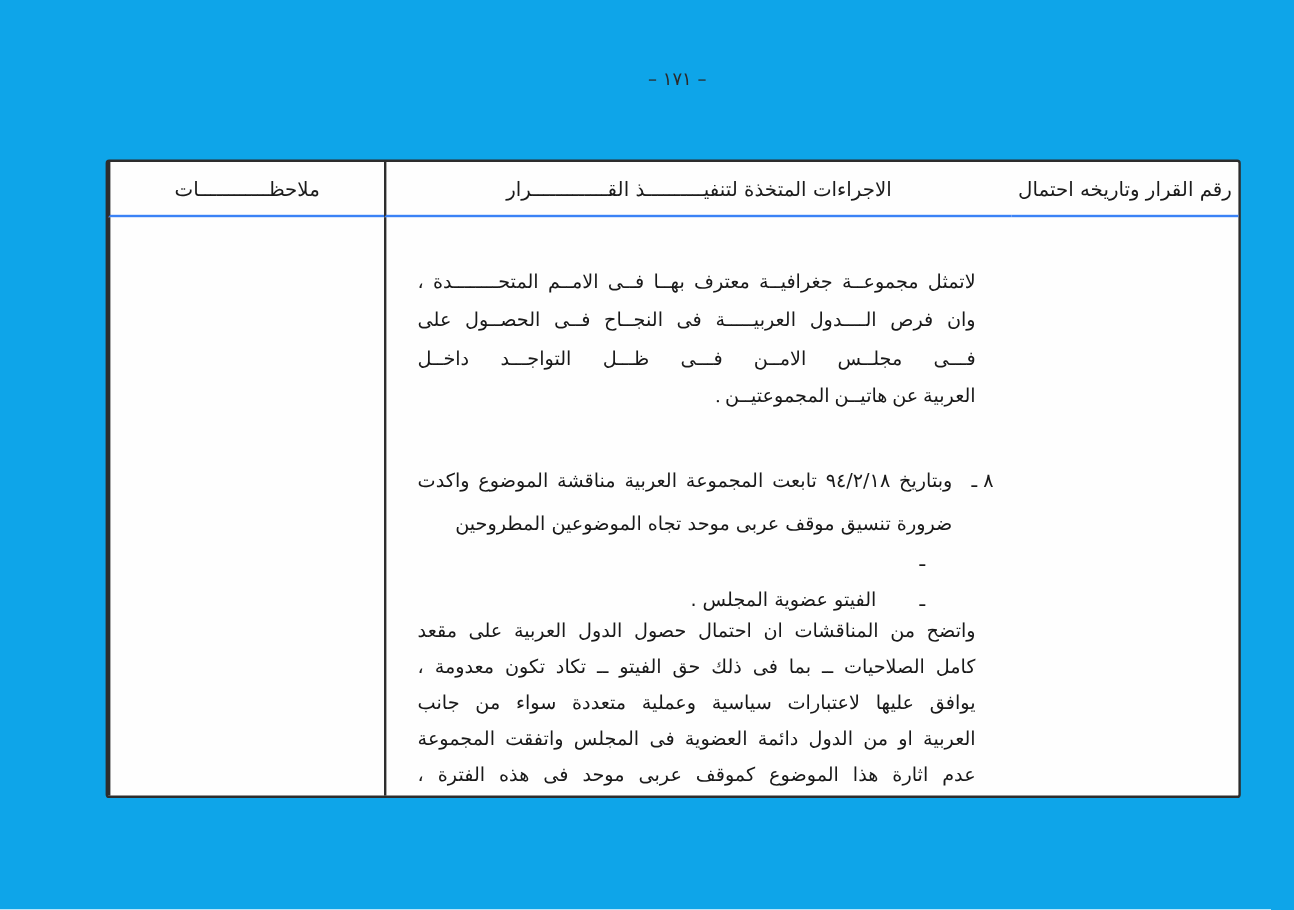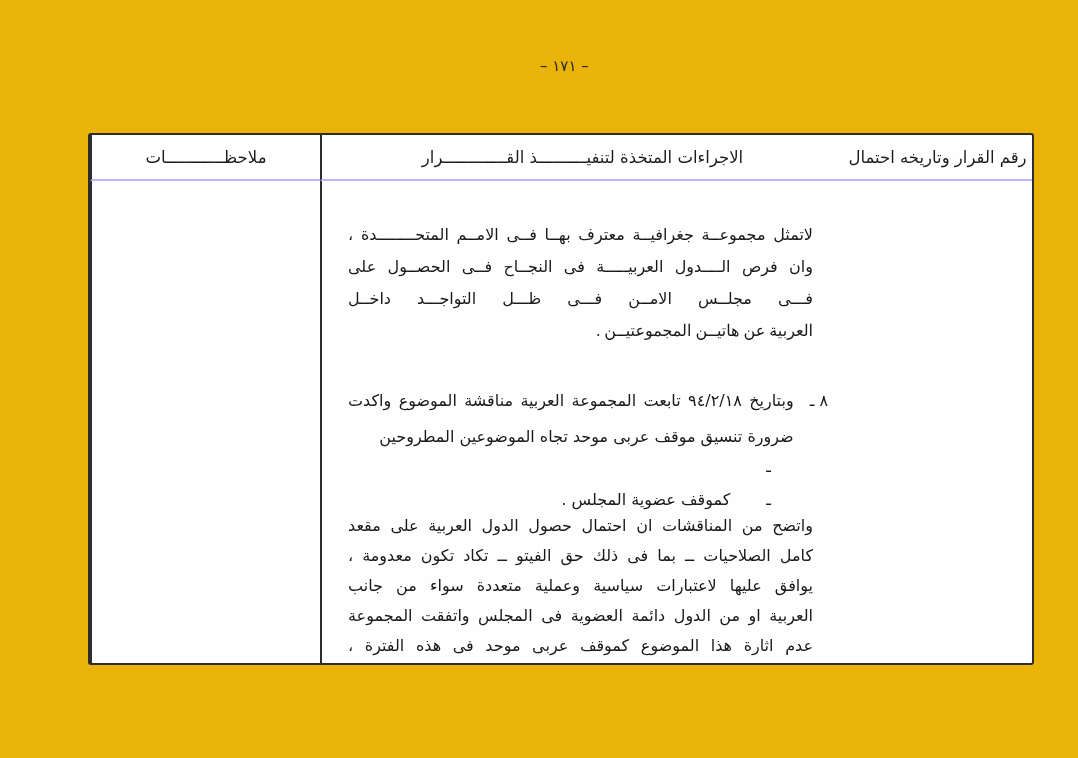--- a/index.html
+++ b/index.html
@@ -4,21 +4,21 @@
 <style>
   html, body {
     margin: 0;
     padding: 0;
     background: #ffffff;
   }
   .page {
     position: relative;
     width: 1078px;
     height: 758px;
-    background: #eab308;
+    background: #0ea5e9;
     font-family: "DejaVu Sans", sans-serif;
     color: #1c1c1c;
     direction: rtl;
     overflow: hidden;
   }
   .page-number {
     position: absolute;
     top: 57px;
     left: 540px;
     font-size: 15px;
@@ -41,21 +41,21 @@
     direction: rtl;
     background: #fefefe;
   }
   .cell {
     box-sizing: border-box;
   }
   .sep-left {
     border-left: 2px solid #2d2d2d;
   }
   .header-cell {
-    border-bottom: 2px solid #c4b5fd;
+    border-bottom: 2px solid #3b82f6;
     display: flex;
     align-items: center;
     justify-content: center;
     font-size: 16.5px;
     white-space: nowrap;
     color: #1b1b1b;
   }
   .body-cell {
     position: relative;
   }
@@ -152,21 +152,21 @@
           <div class="line">وبتاريخ ٩٤/٢/١٨ تابعت المجموعة العربية مناقشة الموضوع واكدت على</div>
           <div class="line short-last">ضرورة تنسيق موقف عربى موحد تجاه الموضوعين المطروحين وهما :</div>
         </div>
       </div>
 
       <div class="bullet bullet-1">
         <span>ـ</span>
       </div>
       <div class="bullet bullet-2">
         <span>ـ</span>
-        <span>كموقف عضوية المجلس .</span>
+        <span>الفيتو عضوية المجلس .</span>
       </div>
 
       <div class="para para3">
         <div class="line">واتضح من المناقشات ان احتمال حصول الدول العربية على مقعد دائــــم</div>
         <div class="line">كامل الصلاحيات ــ بما فى ذلك حق الفيتو ــ تكاد تكون معدومة ، فلــــن</div>
         <div class="line">يوافق عليها لاعتبارات سياسية وعملية متعددة سواء من جانب الـــــدول</div>
         <div class="line">العربية او من الدول دائمة العضوية فى المجلس واتفقت المجموعة علـــى</div>
         <div class="line">عدم اثارة هذا الموضوع كموقف عربى موحد فى هذه الفترة ، وكلفــــت</div>
       </div>
 

